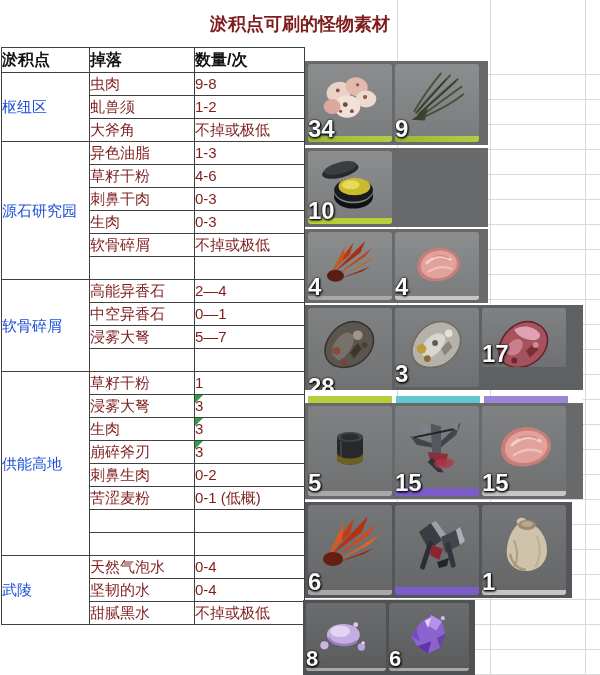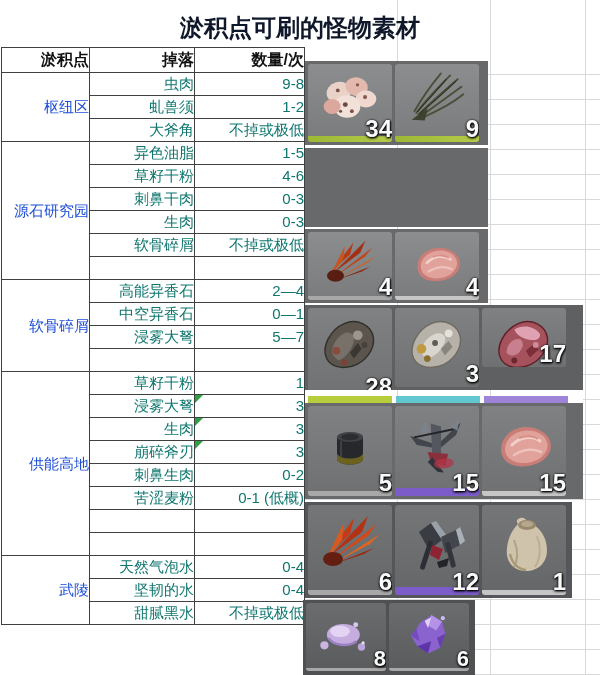--- a/index.html
+++ b/index.html
@@ -4,40 +4,40 @@
 <style>
   html,body{margin:0;padding:0}
   body{width:600px;height:675px;position:relative;background:#fff;overflow:hidden;
        font-family:"Liberation Sans","DejaVu Sans",sans-serif;color:#2e2e2e}
   
   .sheet-lines{position:absolute;left:303px;top:50px;width:297px;height:625px;
     background:repeating-linear-gradient(to bottom,transparent 0 24px,#d9d9d9 24px 25px);z-index:0}
   .vline{position:absolute;top:0;width:1px;height:675px;background:#d9d9d9;z-index:0}
   
   .title{position:absolute;top:12px;left:0;width:600px;text-align:center;
-    font-size:24px;font-weight:bold;color:#0f172a;z-index:3}
+    font-size:18px;font-weight:bold;color:#7f1d1d;z-index:3}
   
   table{position:absolute;left:1px;top:47px;width:303px;border-collapse:collapse;
     table-layout:fixed;z-index:2;background:#fff}
   col.c1{width:88px}col.c2{width:105px}col.c3{width:110px}
-  th,td{border:1.5px solid #404040;padding:0;text-align:right;vertical-align:middle;
+  th,td{border:1.5px solid #404040;padding:0;text-align:left;vertical-align:middle;
     font-size:15px;line-height:1.15;overflow:hidden;white-space:normal}
   th{height:24px;font-size:16px;font-weight:bold;color:#111}
-  td{height:22px;color:#0f766e;position:relative}
+  td{height:22px;color:#7f1d1d;position:relative}
   td.sec{color:#1d4ed8}
   .tri{position:absolute;left:0;top:0;width:0;height:0;
     border-top:8px solid #2f9e44;border-right:8px solid transparent}
   
   .group{position:absolute;background:#67696b;z-index:2;display:flex;gap:3px;
     padding:3px;box-sizing:border-box;overflow:hidden}
   .tile{position:relative;flex:none;width:84px;background:linear-gradient(180deg,#8b8d8f,#797b7d);
     border-radius:3px;overflow:hidden}
   .tile.purpleglow{background:linear-gradient(180deg,#85878a 45%,#79708f 78%,#665694 100%)}
   .tile svg{position:absolute;left:2px;top:2px}
-  .count{position:absolute;bottom:0;left:0;width:100%;text-align:right;color:#fafafa;
+  .count{position:absolute;bottom:0;left:0;width:100%;text-align:left;color:#fafafa;
     font-size:24px;font-weight:bold;line-height:1.1;z-index:2;
     text-shadow:0 1px 3px rgba(0,0,0,.95),0 0 2px rgba(0,0,0,.8),1px 1px 2px rgba(0,0,0,.9)}
   .strip{position:absolute;bottom:0;left:0;right:0;height:6px;z-index:1}
   .s-green{background:linear-gradient(90deg,#9cb835,#b4cb49)}
   .s-lime{background:#b9cf3a}
   .s-gray{background:#a8a8a8}
   .s-silver{background:#c6c6c6}
   .s-purple{background:#7b5cc9;height:8px}
   .remnant{position:absolute;z-index:2;background:#fff}
   .remnant div{position:absolute;top:0;height:7px}
@@ -235,21 +235,21 @@
       <td>1-2</td>
       </tr>
   <tr>
         <td>大斧角</td>
       <td>不掉或极低</td>
       </tr>
 
   <tr>
         <td class="sec" rowspan="6">源石研究园</td>
       <td>异色油脂</td>
-      <td>1-5</td>
+      <td>1-3</td>
       </tr>
   <tr>
         <td>草籽干粉</td>
       <td>4-6</td>
       </tr>
   <tr>
         <td>刺鼻干肉</td>
       <td>0-3</td>
       </tr>
   <tr>
@@ -344,20 +344,27 @@
   <div class="tile" style="height:78px">
     <svg width="80" height="64">
         <use href="#i-beast-whiskers"></use>
       </svg>
     <div class="strip s-green"></div>
     <span class="count">9</span>
   </div>
 </div>
 
 <div class="group" style="left:305px;top:148px;width:183px;height:79px">
+  <div class="tile" style="height:73px">
+    <svg width="80" height="60">
+        <use href="#i-grease-jar"></use>
+      </svg>
+    <div class="strip s-lime"></div>
+    <span class="count">10</span>
+  </div>
 </div>
 
 <div class="group" style="left:305px;top:229px;width:183px;height:74px">
   <div class="tile" style="height:68px">
     <svg width="80" height="58">
         <use href="#i-dried-spiky-meat"></use>
       </svg>
     <div class="strip s-gray" style="height:4px"></div>
     <span class="count">4</span>
   </div>
@@ -427,21 +434,20 @@
         <use href="#i-spiky-raw-meat"></use>
       </svg>
     <div class="strip s-gray" style="height:5px"></div>
     <span class="count">6</span>
   </div>
   <div class="tile purpleglow" style="height:90px">
     <svg width="80" height="74">
         <use href="#i-broken-axe"></use>
       </svg>
     <div class="strip s-purple"></div>
-    <span class="count">12</span>
   </div>
   <div class="tile" style="height:90px">
     <svg width="80" height="74">
         <use href="#i-flour-sack"></use>
       </svg>
     <div class="strip s-silver" style="height:5px"></div>
     <span class="count">1</span>
   </div>
 </div>
 

